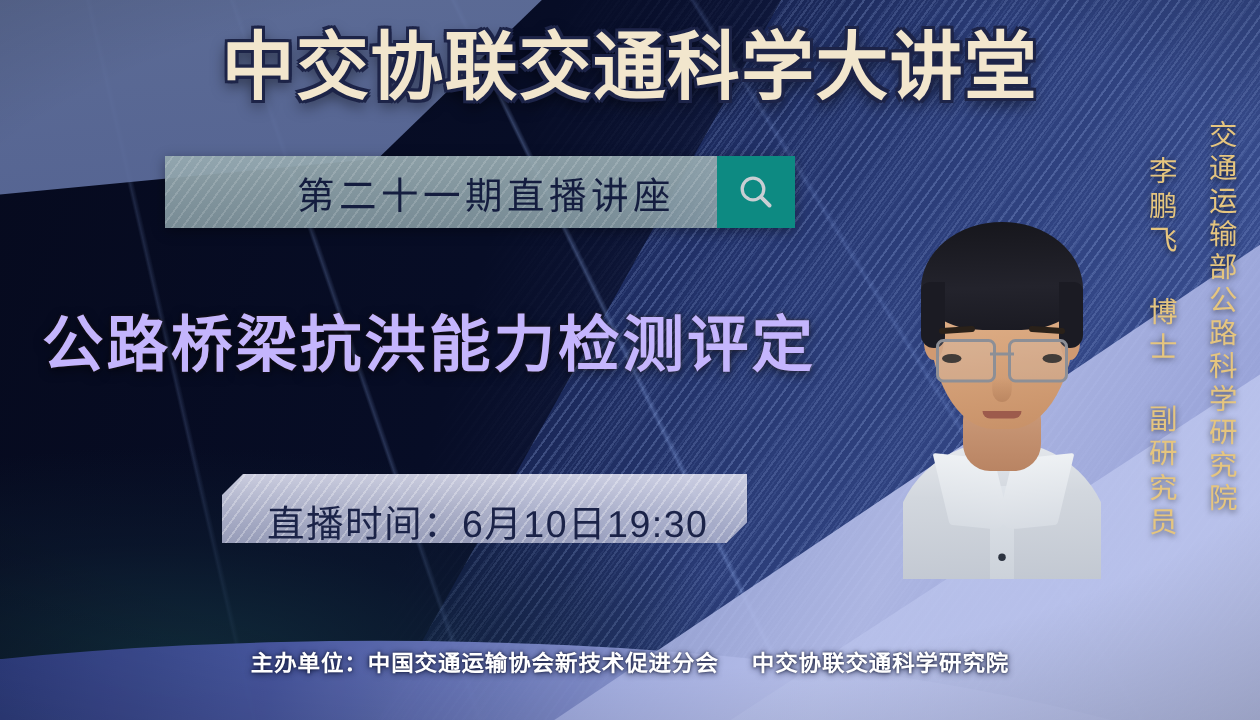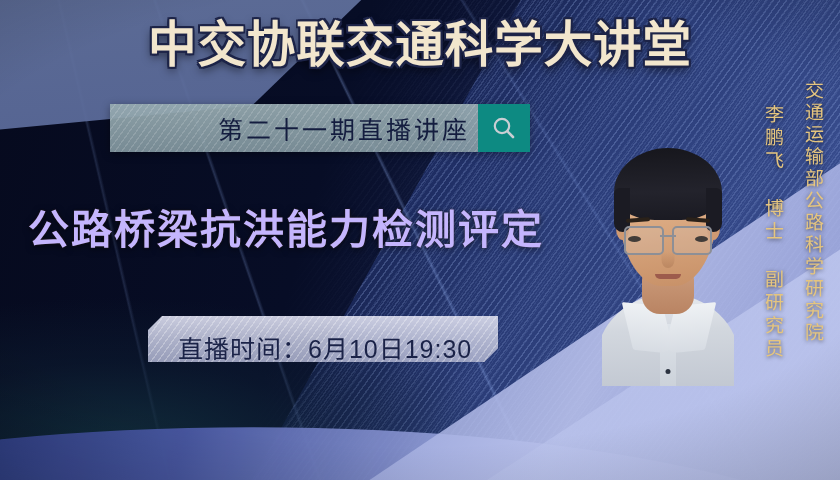--- a/index.html
+++ b/index.html
@@ -170,21 +170,21 @@
       rgba(0,0,0,0) 1.2px,
       rgba(0,0,0,0) 5.5px
     );
     pointer-events: none;
   }
   #episode-label {
     flex: 1;
     display: flex;
     align-items: center;
     justify-content: flex-end;
-    padding-right: 8px;
+    padding-right: 28px;
     font-size: 25px;
     font-weight: 400;
     letter-spacing: 3px;
     color: #141d3f;
     position: relative;
     z-index: 2;
   }
   #search-box {
     width: 52px;
     background: #0d8a82;
@@ -510,15 +510,18 @@
         <span class="p-bridge"></span>
       </div>
       <div class="p-nose"></div>
       <div class="p-mouth"></div>
     </div>
 
     <div class="v-text" id="speaker-name">李鹏飞  博士  副研究员</div>
 
     <div class="v-text" id="speaker-org">交通运输部公路科学研究院</div>
 
+    <div id="footer">
+      <span>主办单位：</span><span>中国交通运输协会新技术促进分会</span><span class="gap"></span><span>中交协联交通科学研究院</span>
+    </div>
 
   </div>
 </div>
 
 </body></html>

